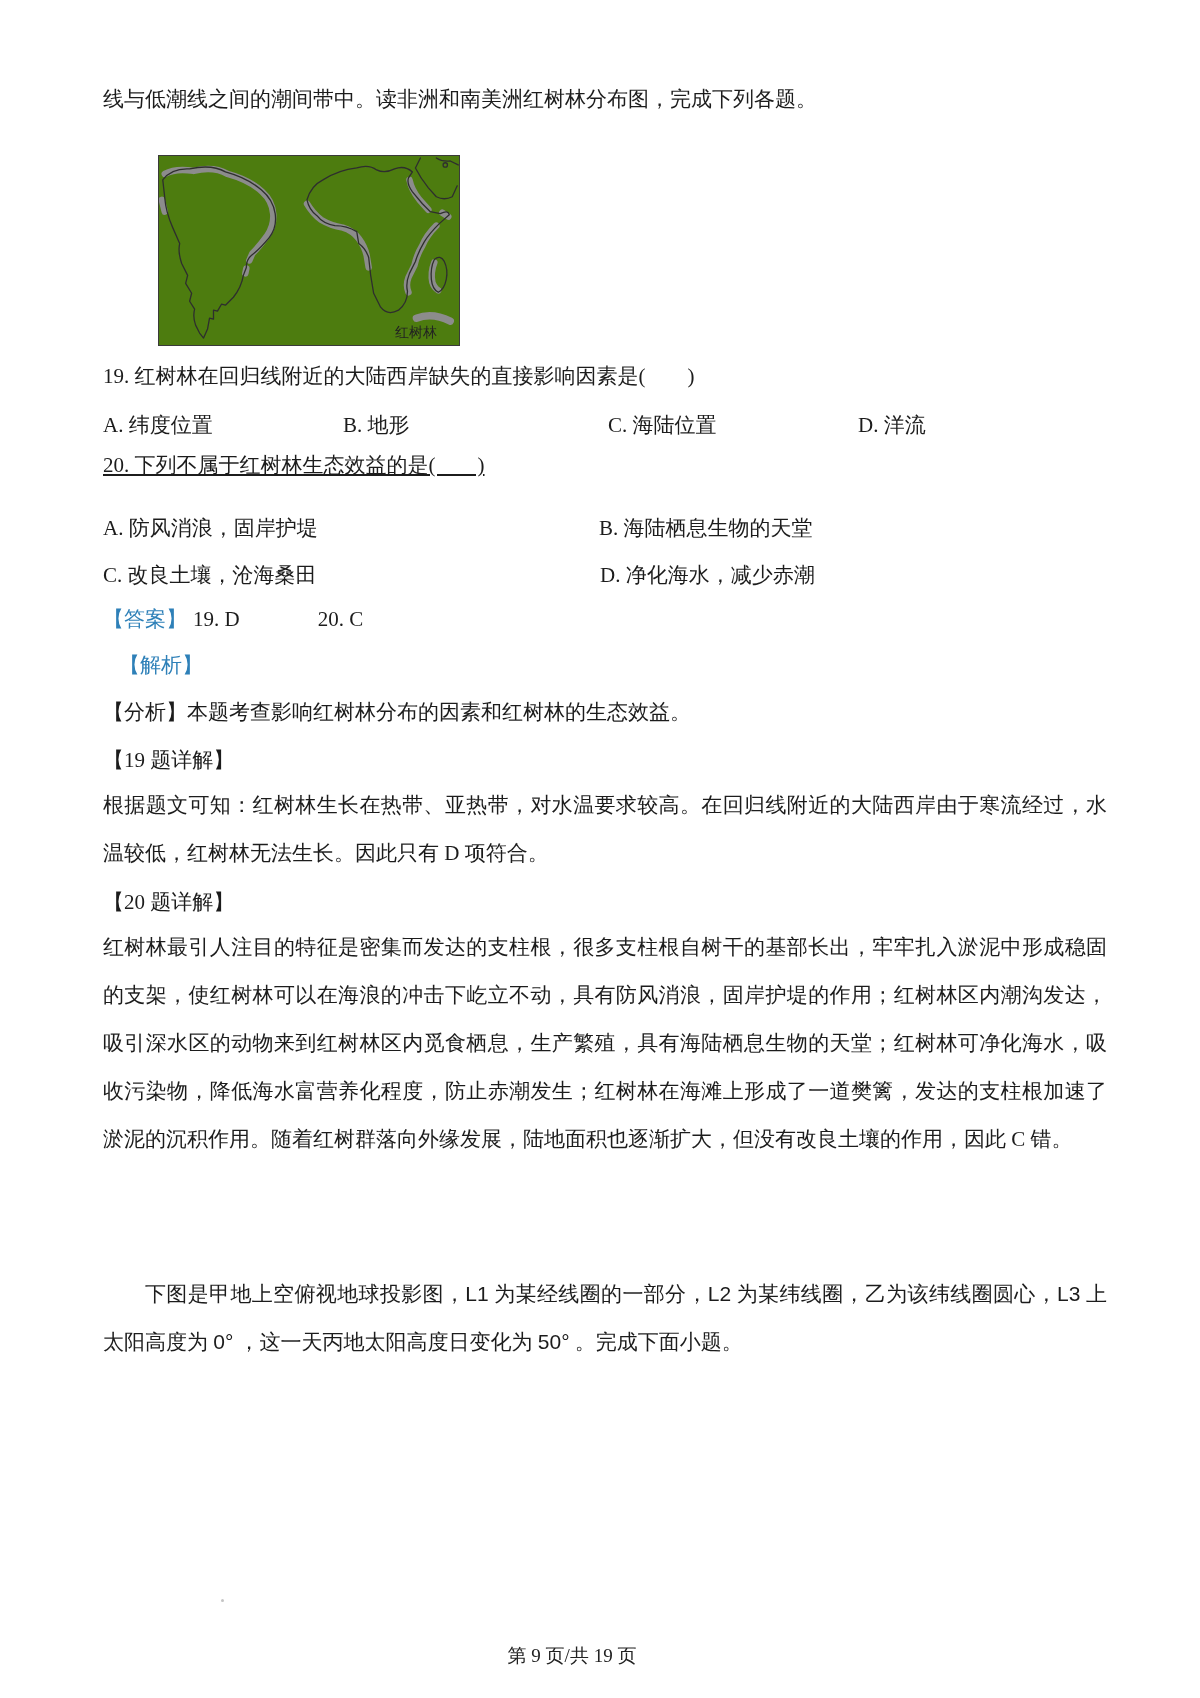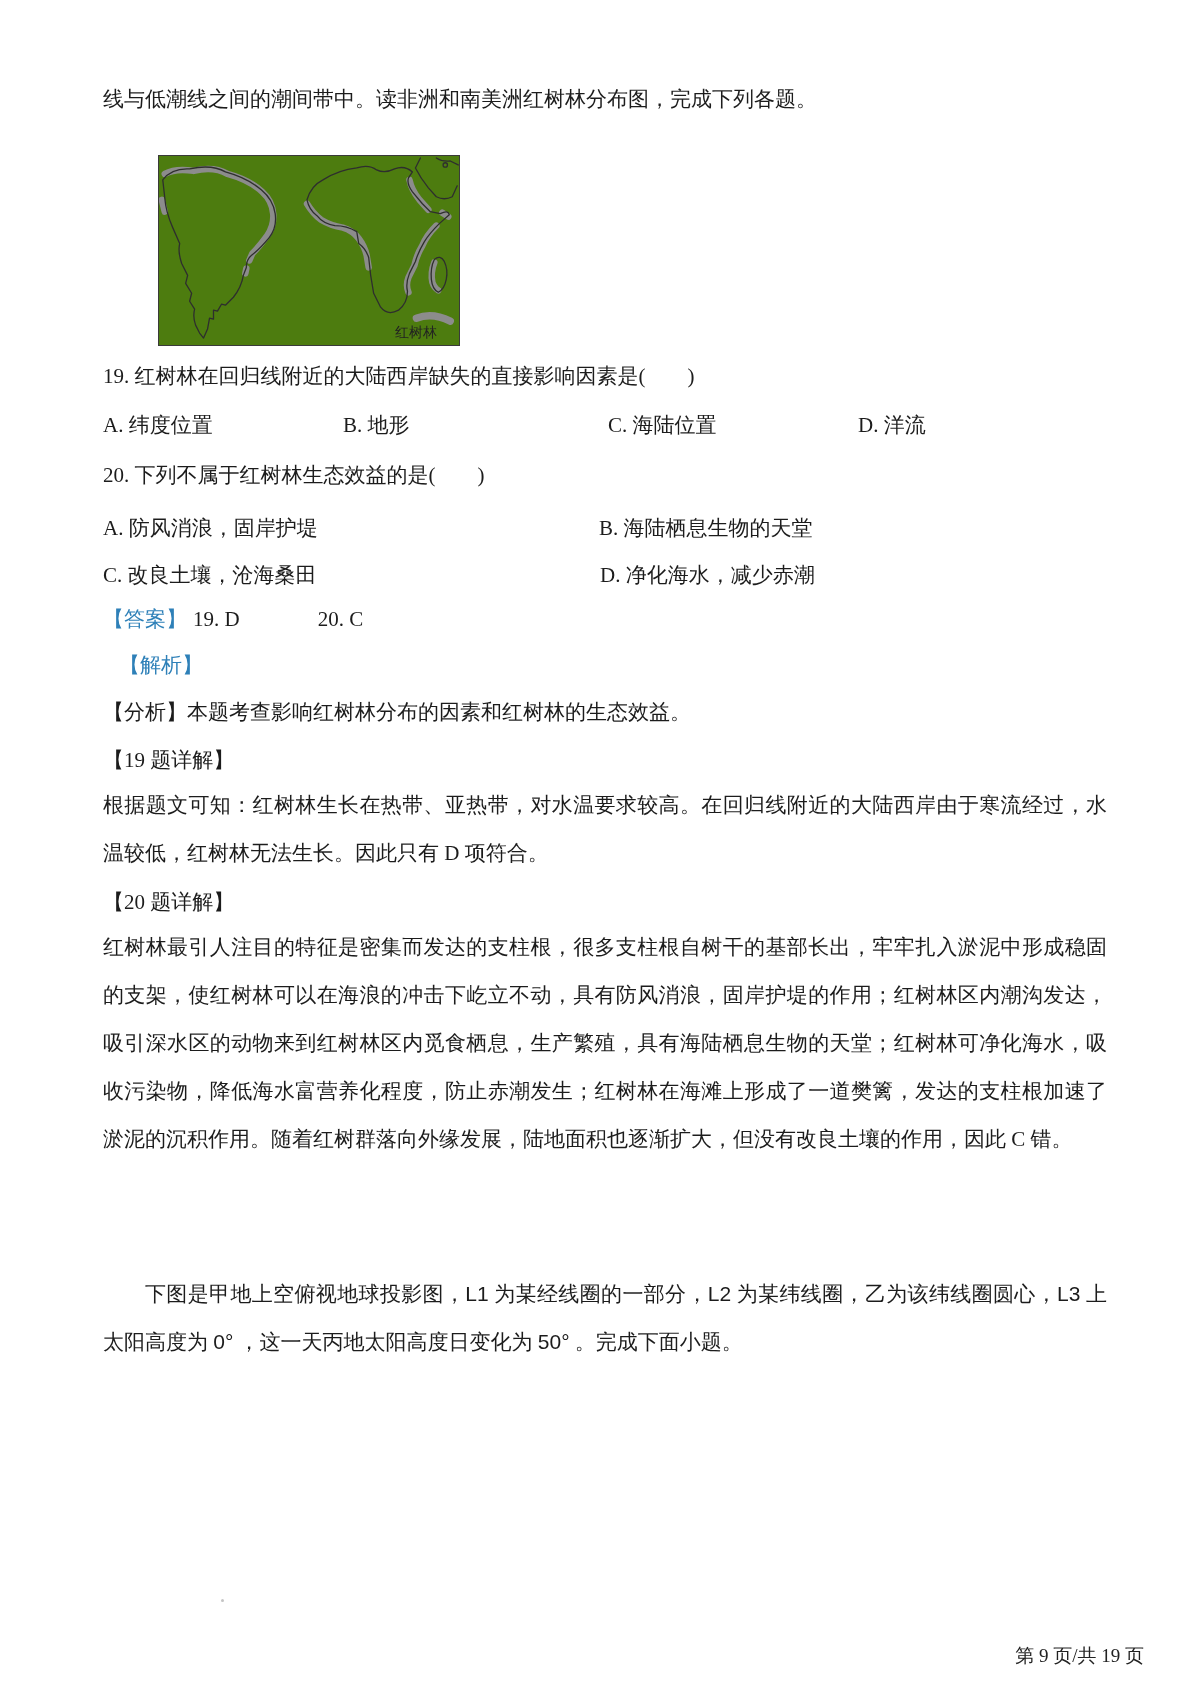--- a/index.html
+++ b/index.html
@@ -41,21 +41,21 @@
   .opt{position:absolute;white-space:nowrap;}
   .ans-gap{display:inline-block;margin-left:78px;}
   .ans-val{margin-left:6px;}
   .ff-sans{font-family:"Liberation Sans","DejaVu Sans",sans-serif;}
   .next-intro{
     left:103px;top:1270px;width:1004px;
     text-align:justify;line-height:48px;text-indent:2em;
   }
   .footer{
     left:0;top:1643px;width:1144px;
-    text-align:right;font-size:19px;color:#222;
+    text-align:center;font-size:19px;color:#222;
   }
   .wm-dot{
     left:221px;top:1599px;width:3px;height:3px;border-radius:50%;
     background:#c4c4c4;
   }
 </style>
 </head>
 <body>
 
 <div>
@@ -96,21 +96,21 @@
 
   <div class="abs line" style="left:103px;top:363px;">19. 红树林在回归线附近的大陆西岸缺失的直接影响因素是(　　)</div>
 
   <div class="abs" style="left:0;top:411px;width:1092px;height:28px;">
     <span class="opt" style="left:103px;">A. 纬度位置</span>
     <span class="opt" style="left:343px;">B. 地形</span>
     <span class="opt" style="left:608px;">C. 海陆位置</span>
     <span class="opt" style="left:858px;">D. 洋流</span>
   </div>
 
-  <div class="abs line" style="left:103px;top:462px;">20. 下列不属于红树林生态效益的是(　　)</div>
+  <div class="abs line" style="left:103px;top:452px;text-decoration:underline;">20. 下列不属于红树林生态效益的是(　　)</div>
 
   <div class="abs" style="left:0;top:514px;width:1200px;height:28px;">
     <span class="opt" style="left:103px;text-align:right;">A. 防风消浪，固岸护堤</span>
     <span class="opt" style="left:599px;">B. 海陆栖息生物的天堂</span>
   </div>
   <div class="abs" style="left:0;top:561px;width:1200px;height:28px;">
     <span class="opt" style="left:103px;">C. 改良土壤，沧海桑田</span>
     <span class="opt" style="left:600px;">D. 净化海水，减少赤潮</span>
   </div>
 

